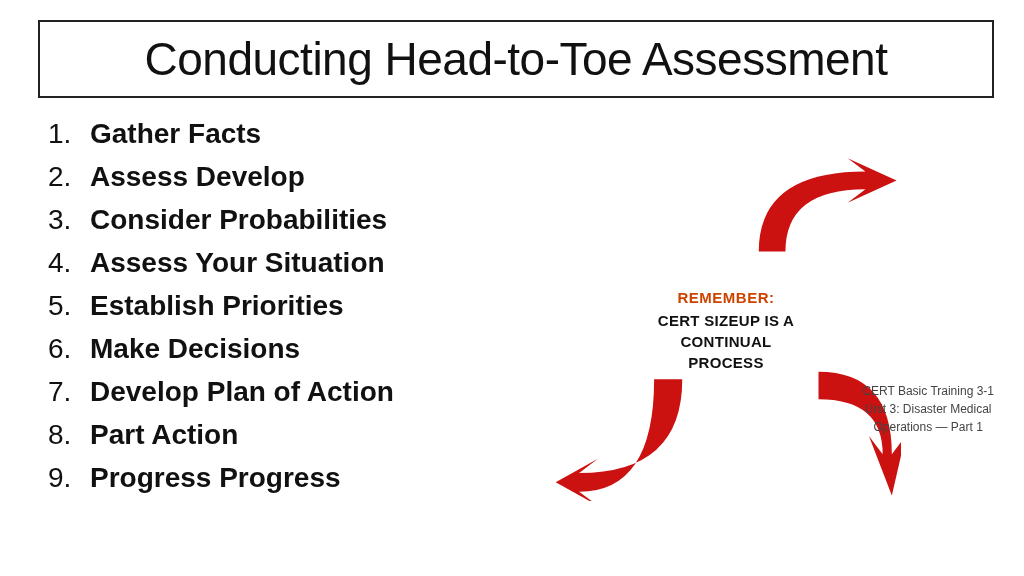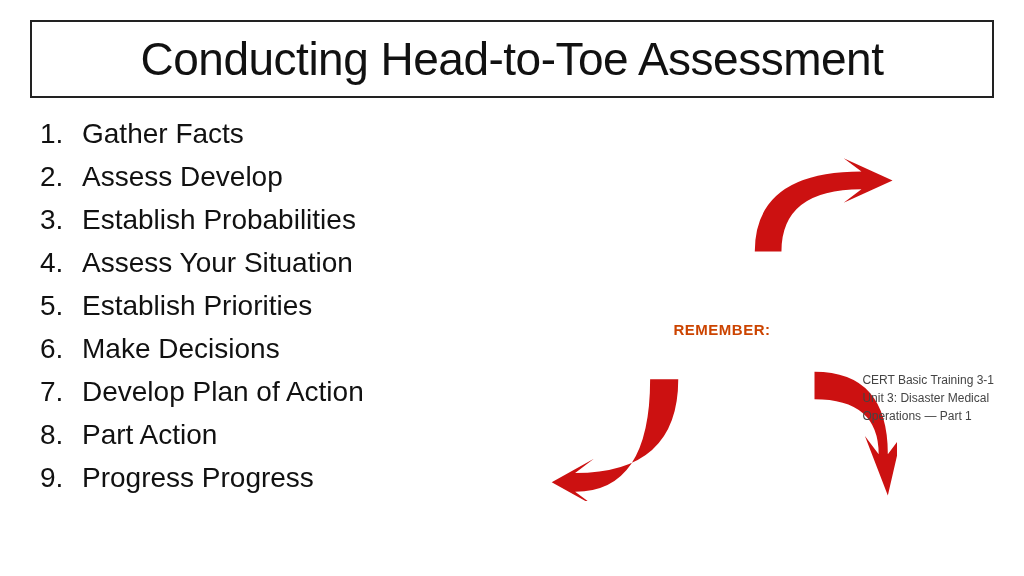--- a/index.html
+++ b/index.html
@@ -9,21 +9,21 @@
       background: #ffffff;
       font-family: Arial, sans-serif;
       overflow: hidden;
       position: relative;
     }
 
     .slide {
       width: 1024px;
       height: 453px;
       background: #fff;
-      padding: 20px 30px 10px 30px;
+      padding: 20px 30px 10px 38px;
       position: relative;
     }
 
     .title-box {
       border: 2px solid #222;
       text-align: center;
       padding: 10px 20px;
       margin-bottom: 18px;
     }
 
@@ -44,20 +44,21 @@
     .list-section {
       flex: 0 0 420px;
       padding-left: 10px;
     }
 
     ol {
       list-style: none;
       counter-reset: item;
       padding: 0;
       margin: 0;
+      font-weight: bold;
     }
 
     ol li {
       counter-increment: item;
       display: flex;
       align-items: baseline;
       font-size: 28px;
       color: #111;
       margin-bottom: 8px;
       line-height: 1.25;
@@ -133,23 +134,23 @@
     .remember-body {
       color: #111;
       font-weight: bold;
       font-size: 15px;
       line-height: 1.4;
       letter-spacing: 0.3px;
     }
 
     .footer {
       position: absolute;
-      bottom: 28px;
+      bottom: 17px;
       right: 30px;
-      text-align: left;
+      text-align: center;
       font-size: 12px;
       color: #444;
       line-height: 1.5;
     }
   </style>
 </head>
 <body>
 
 <div class="slide">
 
@@ -161,21 +162,21 @@
 
     <div class="list-section">
       <ol>
         <li>
             <span>Gather Facts</span>
           </li>
         <li>
             <span>Assess Develop</span>
           </li>
         <li>
-            <span>Establish Probabilities</span>
+            <span>Consider Probabilities</span>
           </li>
         <li>
             <span>Assess Your Situation</span>
           </li>
         <li>
             <span>Establish Priorities</span>
           </li>
         <li>
             <span>Make Decisions</span>
           </li>
@@ -201,20 +202,21 @@
         <svg class="arrow-bottom-left" viewBox="0 0 160 160" xmlns="http://www.w3.org/2000/svg">
           <path d="M 140,30 Q 140,130 30,130 L 50,115 L 5,140 L 50,165 L 30,150 Q 110,150 110,30 Z" fill="#cc1111"></path>
         </svg>
 
         <svg class="arrow-bottom-right" viewBox="0 0 120 160" xmlns="http://www.w3.org/2000/svg">
           <path d="M 30,10 Q 110,10 110,100 L 125,80 L 110,145 L 85,80 L 100,100 Q 100,40 30,40 Z" fill="#cc1111"></path>
         </svg>
 
         <div class="remember-box">
           <div class="remember-title">REMEMBER:</div>
+          <div class="remember-body">CERT SIZEUP IS A CONTINUAL PROCESS</div>
         </div>
 
       </div>
     </div>
 
   </div>
 
   <div class="footer">
     <div>CERT Basic Training 3-1</div>
     <div>Unit 3: Disaster Medical</div>

